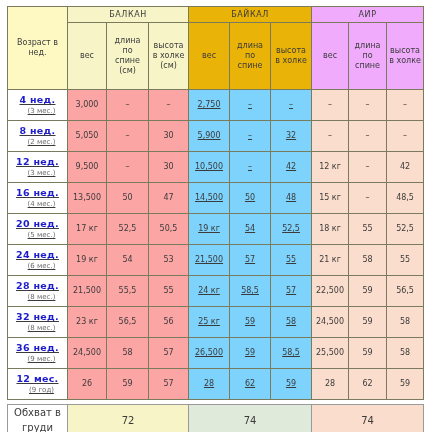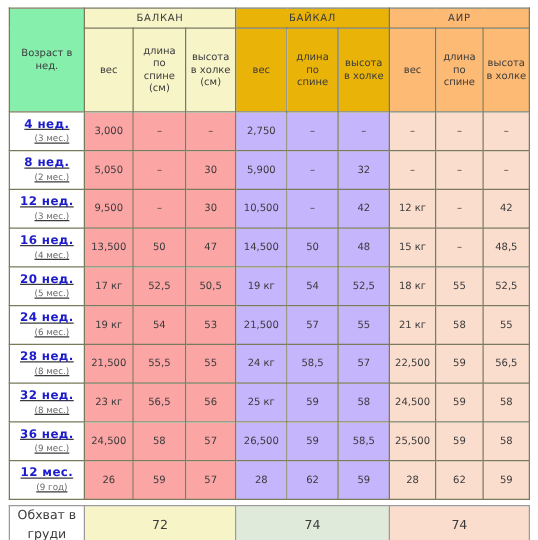--- a/index.html
+++ b/index.html
@@ -34,26 +34,26 @@
     margin: 0;
     text-align: center;
     vertical-align: middle;
     font-weight: normal;
     font-size: 8px;
     color: #3b3b3b;
     line-height: 1.25;
     overflow: hidden;
   }
   .c-balkan   { background: #fca5a5; }
-  .c-baikal   { background: #c4b5fd; }
+  .c-baikal   { background: #7dd3fc; text-decoration: underline; }
   .c-air      { background: #fbddcd; }
 
   .c-balkan-h { background: #f7f5c8; }
   .c-baikal-h { background: #eab308; }
-  .c-air-h    { background: #fdba74; }
+  .c-air-h    { background: #f0abfc; }
 
   
   .grp-title {
     font-size: 9px;
     font-weight: bold;
     color: #2b2bbb;
     letter-spacing: 0.6px;
     height: 15px;
   }
 
@@ -63,21 +63,21 @@
     color: #4a4a4a;
     height: 66px;
     padding: 2px 1px;
   }
   .sub-h .ln { display: block; }
 
   
   .age-head {
     font-size: 8.5px;
     color: #2e2e2e;
-    background: #86efac;
+    background: #fef9c3;
     text-align: left;
     padding: 4px 0 4px 7px;
     line-height: 2.1;
   }
 
   
   .age-cell {
     background: #ffffff;
     text-align: left;
     padding: 3px 0 3px 11px;

